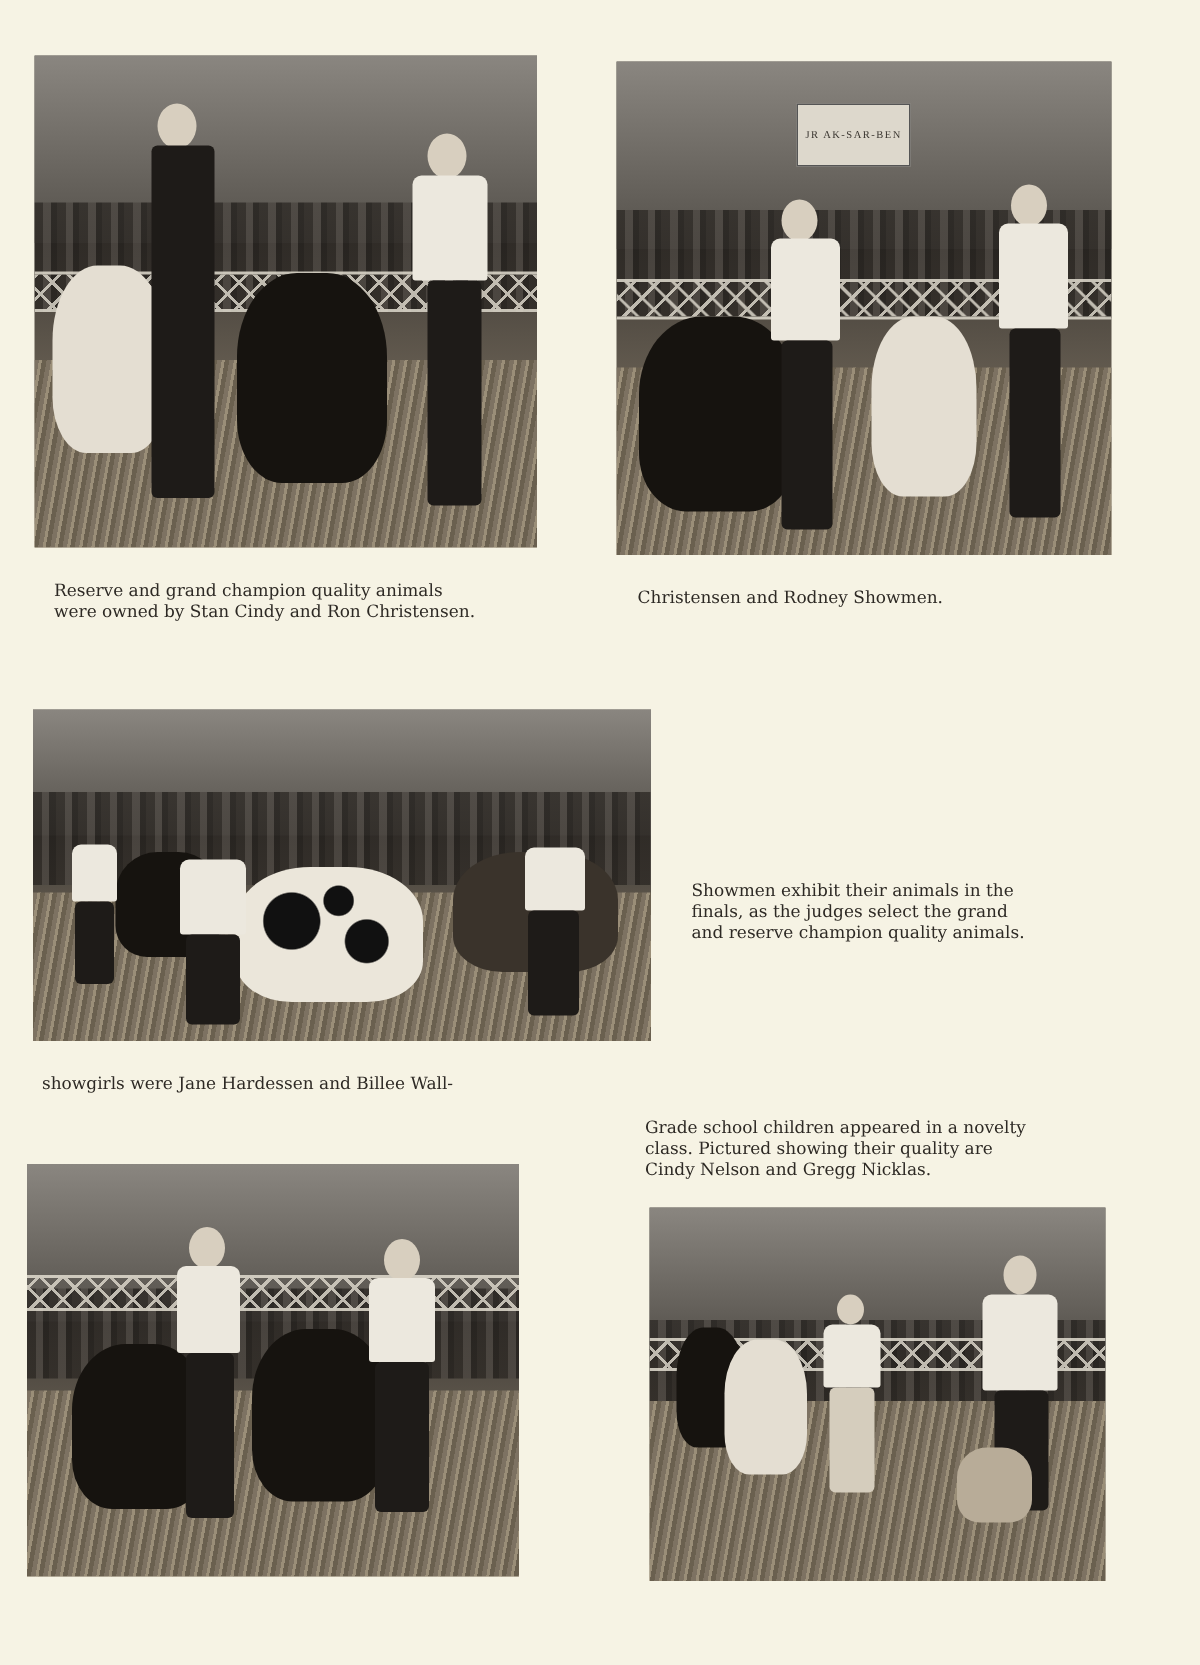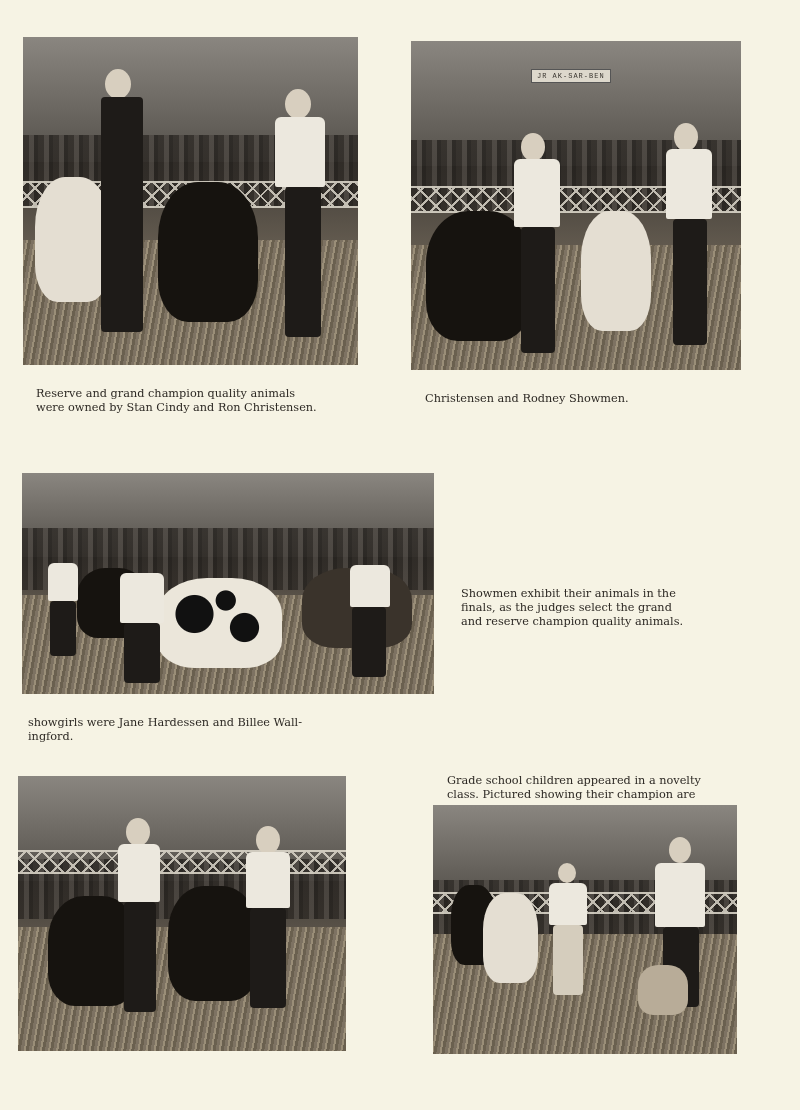--- a/index.html
+++ b/index.html
@@ -22,21 +22,21 @@
       repeating-linear-gradient(45deg, transparent 0 9px, #d9d4c8 9px 11px),
       repeating-linear-gradient(-45deg, transparent 0 9px, #d9d4c8 9px 11px);
       border-top:2px solid #e2ddd0; border-bottom:2px solid #e2ddd0; opacity:.85; }
   .photo .straw { position:absolute; left:0; right:0; bottom:0; height:38%; background: repeating-linear-gradient(100deg,#7d7262 0 3px,#9a8e78 3px 5px,#6a604f 5px 8px); }
   .person-body { position:absolute; background:#1e1b18; border-radius:4px; }
   .person-shirt { position:absolute; background:#ece8de; border-radius:6px 6px 2px 2px; }
   .person-head { position:absolute; background:#d8cfbf; border-radius:50%; }
   .cow { position:absolute; background:#16130f; border-radius:40% 40% 30% 30%; }
   .cow.white { background:#e4ded2; }
   .cow.spotted { background: radial-gradient(circle at 30% 40%, #111 0 18%, transparent 19%), radial-gradient(circle at 70% 55%, #111 0 14%, transparent 15%), radial-gradient(circle at 55% 25%, #111 0 10%, transparent 11%), #ebe6da; }
-  .sign { position:absolute; background:#ddd8cc; color:#3a3630; font-family:Liberation Mono, monospace; font-size:7px; letter-spacing:1px; padding:2px 5px; border:1px solid #555; }
+  .sign { position:absolute; background:#ddd8cc; color:#3a3630; font-family:Liberation Serif, serif; font-size:7px; letter-spacing:1px; padding:16px 5px; border:1px solid #555; }
   .caption {
     position: absolute;
     font-size: 11.3px;
     line-height: 14px;
     color: #2d2924;
     margin: 0;
   }
   .caption span { display:block; white-space: nowrap; }
   .page-number {
     position:absolute; left:378px; top:1075px;
@@ -112,36 +112,36 @@
   <div class="cow" style="left:150px;top:110px;width:90px;height:115px;"></div>
   <div class="person-head" style="left:108px;top:42px;width:24px;height:28px;"></div>
   <div class="person-shirt" style="left:100px;top:68px;width:42px;height:58px;"></div>
   <div class="person-body" style="left:106px;top:126px;width:32px;height:110px;"></div>
   <div class="person-head" style="left:238px;top:50px;width:24px;height:28px;"></div>
   <div class="person-shirt" style="left:228px;top:76px;width:44px;height:56px;"></div>
   <div class="person-body" style="left:232px;top:132px;width:36px;height:100px;"></div>
 </div>
 <p class="caption" style="left:28px;top:716px;">
   <span>showgirls were Jane Hardessen and Billee Wall-</span>
-  <span>ingford.</span>
 </p>
 
 <div class="photo" style="left:433px;top:805px;width:304px;height:249px;">
   <div class="wall"></div>
     <div class="crowd"></div>
     <div class="fence" style="top:35%;"></div>
     <div class="straw" style="height:48%;"></div>
   <div class="cow" style="left:18px;top:80px;width:45px;height:80px;"></div>
   <div class="cow white" style="left:50px;top:88px;width:55px;height:90px;"></div>
   <div class="person-head" style="left:125px;top:58px;width:18px;height:20px;"></div>
   <div class="person-shirt" style="left:116px;top:78px;width:38px;height:42px;"></div>
   <div class="person-body" style="left:120px;top:120px;width:30px;height:70px;background:#d5cdbd;"></div>
   <div class="person-head" style="left:236px;top:32px;width:22px;height:26px;"></div>
   <div class="person-shirt" style="left:222px;top:58px;width:50px;height:64px;"></div>
   <div class="person-body" style="left:230px;top:122px;width:36px;height:80px;"></div>
   <div class="cow" style="left:205px;top:160px;width:50px;height:50px;background:#b8ac98;"></div>
 </div>
-<p class="caption" style="left:447px;top:745px;margin-top:29px;">
+<p class="caption" style="left:430px;top:745px;">
   <span>Grade school children appeared in a novelty</span>
-  <span>class.  Pictured showing their champion are</span>
+  <span>class.  Pictured showing their quality are</span>
+  <span>Cindy Nelson and Gregg Nicklas.</span>
 </p>
 
 <div class="page-number">65</div>
 
 </body></html>

